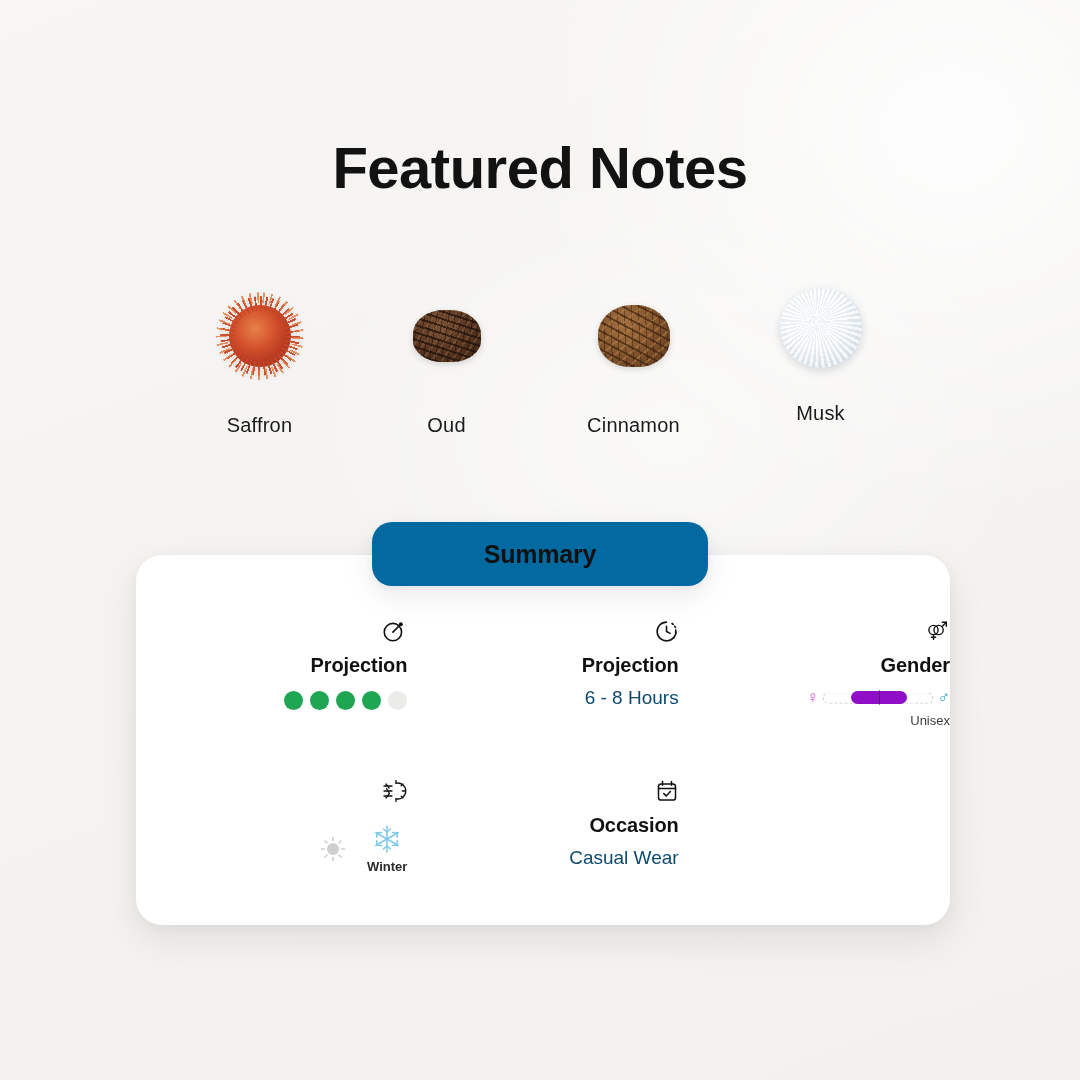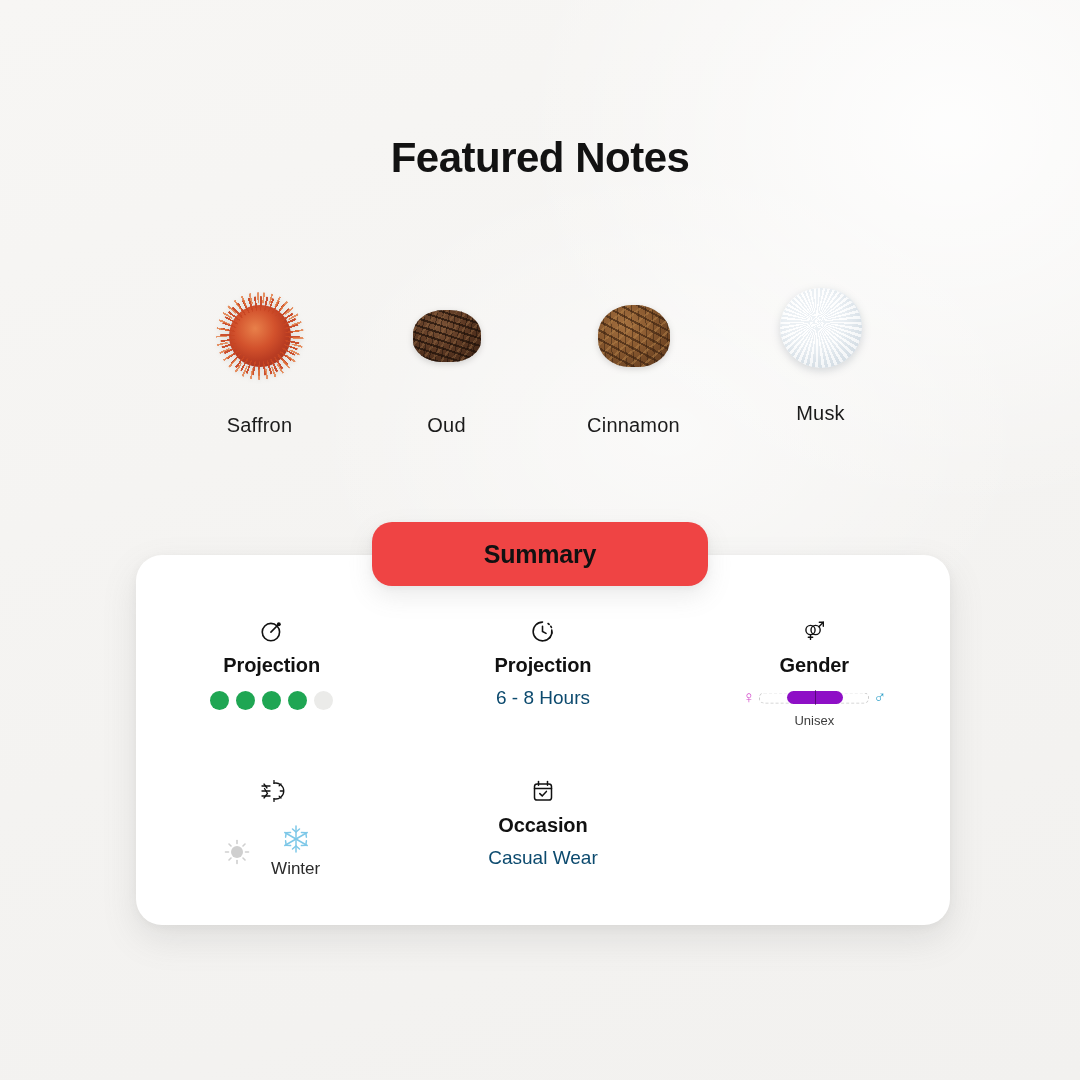--- a/index.html
+++ b/index.html
@@ -29,21 +29,21 @@
 
   .page { position: relative; width: 1080px; height: 1080px; }
 
   
   .page-title {
     position: absolute;
     top: 134px;
     left: 0;
     width: 1080px;
     text-align: center;
-    font-size: 42px;
+    font-size: 58px;
     font-weight: 700;
     letter-spacing: -0.5px;
     color: #121212;
   }
 
   
   .notes-row {
     position: absolute;
     top: 288px;
     left: 170px;
@@ -171,21 +171,21 @@
     border-radius: 26px;
     box-shadow: 0 14px 34px rgba(120,120,120,0.16), 0 2px 8px rgba(120,120,120,0.07);
   }
 
   .summary-pill {
     position: absolute;
     left: 372px;
     top: 522px;
     width: 336px;
     height: 64px;
-    background: #ef4444;
+    background: #0369a1;
     border-radius: 20px;
     box-shadow: 0 10px 24px rgba(120,120,120,0.15), 0 2px 6px rgba(120,120,120,0.08);
     display: flex;
     align-items: center;
     justify-content: center;
     z-index: 3;
   }
   .summary-pill-text {
     font-size: 25px;
     font-weight: 700;
@@ -200,21 +200,21 @@
     width: 814px;
     height: 320px;
     display: grid;
     grid-template-columns: repeat(3, 1fr);
     grid-template-rows: repeat(2, 1fr);
     z-index: 2;
   }
   .sum-cell {
     display: flex;
     flex-direction: column;
-    align-items: center;
+    align-items: flex-end;
     padding-top: 16px;
   }
   .cell-icon { height: 30px; display: flex; align-items: center; justify-content: center; }
   .cell-title {
     margin-top: 8px;
     font-size: 20px;
     font-weight: 700;
     color: #111111;
     letter-spacing: -0.1px;
   }
@@ -290,21 +290,21 @@
     margin-top: 5px;
     font-size: 12px;
     color: #3d3d3d;
     align-self: flex-start;
     margin-left: 72px;
   }
 
   
   .season-row { margin-top: 18px; display: flex; align-items: center; gap: 20px; }
   .season-opt { display: flex; flex-direction: column; align-items: center; }
-  .season-caption { margin-top: 5px; font-size: 17px; color: #2b2b2b; }
+  .season-caption { margin-top: 5px; font-size: 13px; color: #2b2b2b; font-weight: bold; }
 
   .icon-svg { display: block; }
 </style>
 </head>
 <body>
 
 <div class="page">
   <div class="bg-sheen"></div>
 
   <h1 class="page-title">Featured Notes</h1>

